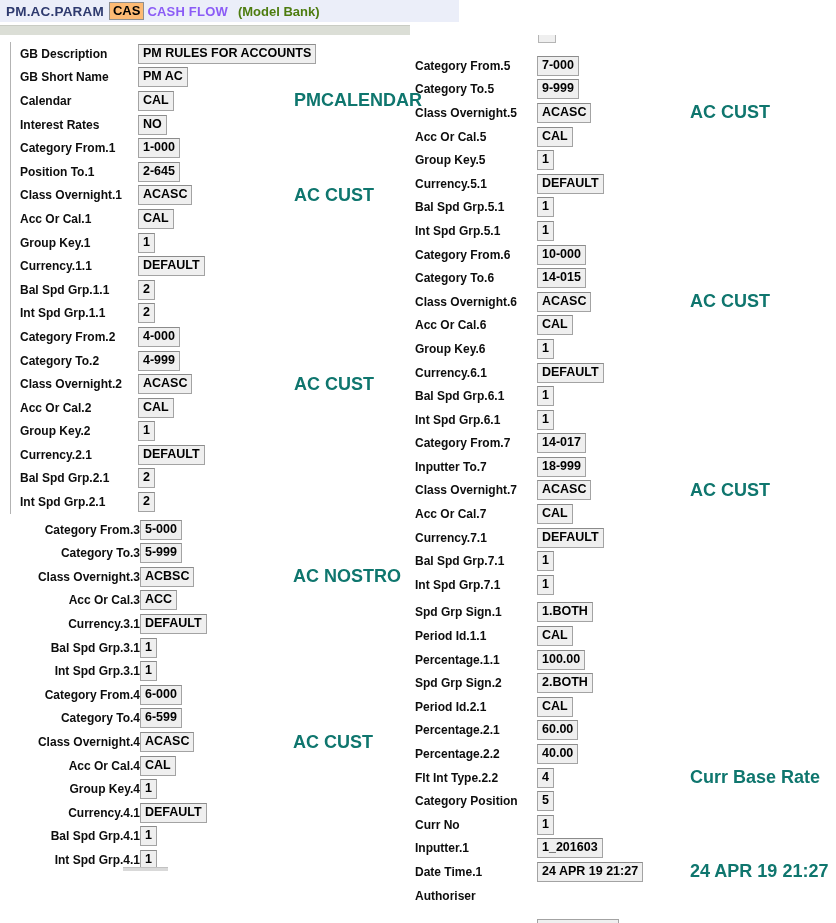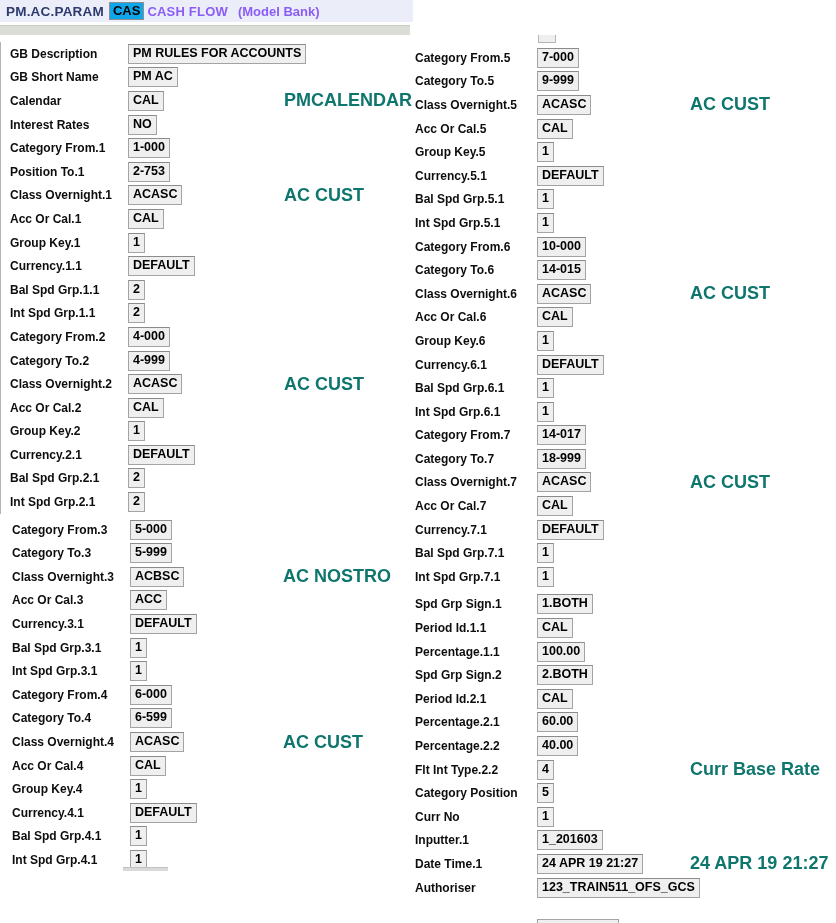--- a/index.html
+++ b/index.html
@@ -1,48 +1,48 @@
 <!DOCTYPE html>
 <html><head>
 <meta charset="utf-8">
 <style>
   html,body { margin:0; padding:0; background:#fff; }
   body { font-family:"Liberation Sans", sans-serif; }
   .screen { position:relative; width:836px; height:923px; background:#ffffff; overflow:hidden; }
 
   
   .titlebar {
-    position:absolute; left:0; top:0; width:413px; height:22px;
+    position:absolute; left:0; top:0; width:459px; height:22px;
     background:#ebeef9; display:flex; align-items:center;
   }
   .screen-name { color:#2e3a6e; font-weight:bold; font-size:13.5px; margin-left:6px; letter-spacing:0.2px; }
   .rec-id {
-    margin-left:5px; background:#0ea5e9; border:1px solid #8f8f8f;
+    margin-left:5px; background:#fdba74; border:1px solid #8f8f8f;
     color:#000; font-weight:bold; font-size:13px; padding:0px 3px 1px 3px;
   }
   .rec-desc { color:#8b5cf6; font-weight:bold; font-size:13px; margin-left:3px; letter-spacing:0.2px; }
-  .bank-label { color:#8b5cf6; font-weight:bold; font-size:13px; margin-left:10px; }
+  .bank-label { color:#4d7c0f; font-weight:bold; font-size:13px; margin-left:10px; }
 
   .toolbar-strip {
     position:absolute; left:0; top:25px; width:410px; height:9px;
     background:#dbded6; border-top:1px solid #c9ccc4;
   }
 
   
   .col { position:absolute; }
-  .col-left  { left:0;   top:42px;  width:410px; }
-  .col-right { left:410px; top:46px; width:426px; }
+  .col-left  { left:10px;   top:42px;  width:410px; }
+  .col-right { left:410px; top:54px; width:426px; }
 
   .fgroup { position:relative; }
   .fgroup.bordered { border-left:1px solid #b3b3b3; }
   .gap { height:4px; }
 
   .row { height:23.6px; display:flex; align-items:center; position:relative; }
   .col-left .g1 .row { padding-left:9px; }
-  .col-left .g2 .row { padding-left:12px; }
+  .col-left .g2 .row { padding-left:12px;text-align:right; }
   .col-right .row    { padding-left:5px; }
 
   .lbl { width:118px; flex-shrink:0; font-weight:bold; font-size:12px; color:#0d0d0d; white-space:nowrap; }
   .col-right .lbl { width:122px; }
 
   .val {
     display:inline-flex; align-items:center; height:17px;
     background:#efefef; border:1px solid #a3a3a3; border-top-color:#8b8b8b;
     color:#000; font-weight:bold; font-size:12.5px; line-height:15px;
     padding:0 4px 1px 4px; white-space:nowrap;
@@ -93,21 +93,21 @@
         <div class="row">
           <span class="lbl">Interest Rates</span>
           <span class="val">NO</span>
         </div>
         <div class="row">
           <span class="lbl">Category From.1</span>
           <span class="val">1-000</span>
         </div>
         <div class="row">
           <span class="lbl">Position To.1</span>
-          <span class="val">2-753</span>
+          <span class="val">2-645</span>
         </div>
         <div class="row">
           <span class="lbl">Class Overnight.1</span>
           <span class="val">ACASC</span>
           <span class="enrich">AC CUST</span>
         </div>
         <div class="row">
           <span class="lbl">Acc Or Cal.1</span>
           <span class="val">CAL</span>
         </div>
@@ -293,21 +293,21 @@
         </div>
         <div class="row">
           <span class="lbl">Int Spd Grp.6.1</span>
           <span class="val">1</span>
         </div>
         <div class="row">
           <span class="lbl">Category From.7</span>
           <span class="val">14-017</span>
         </div>
         <div class="row">
-          <span class="lbl">Category To.7</span>
+          <span class="lbl">Inputter To.7</span>
           <span class="val">18-999</span>
         </div>
         <div class="row">
           <span class="lbl">Class Overnight.7</span>
           <span class="val">ACASC</span>
           <span class="enrich">AC CUST</span>
         </div>
         <div class="row">
           <span class="lbl">Acc Or Cal.7</span>
           <span class="val">CAL</span>
@@ -372,21 +372,20 @@
           <span class="lbl">Inputter.1</span>
           <span class="val">1_201603</span>
         </div>
         <div class="row">
           <span class="lbl">Date Time.1</span>
           <span class="val">24 APR 19 21:27</span>
           <span class="enrich">24 APR 19 21:27</span>
         </div>
         <div class="row">
           <span class="lbl">Authoriser</span>
-          <span class="val">123_TRAIN511_OFS_GCS</span>
         </div>
       </div>
     </div>
 
   <div class="sliver-bottom-left"></div>
   <div class="sliver-bottom-right"></div>
 
 </div>
 
 </body></html>

